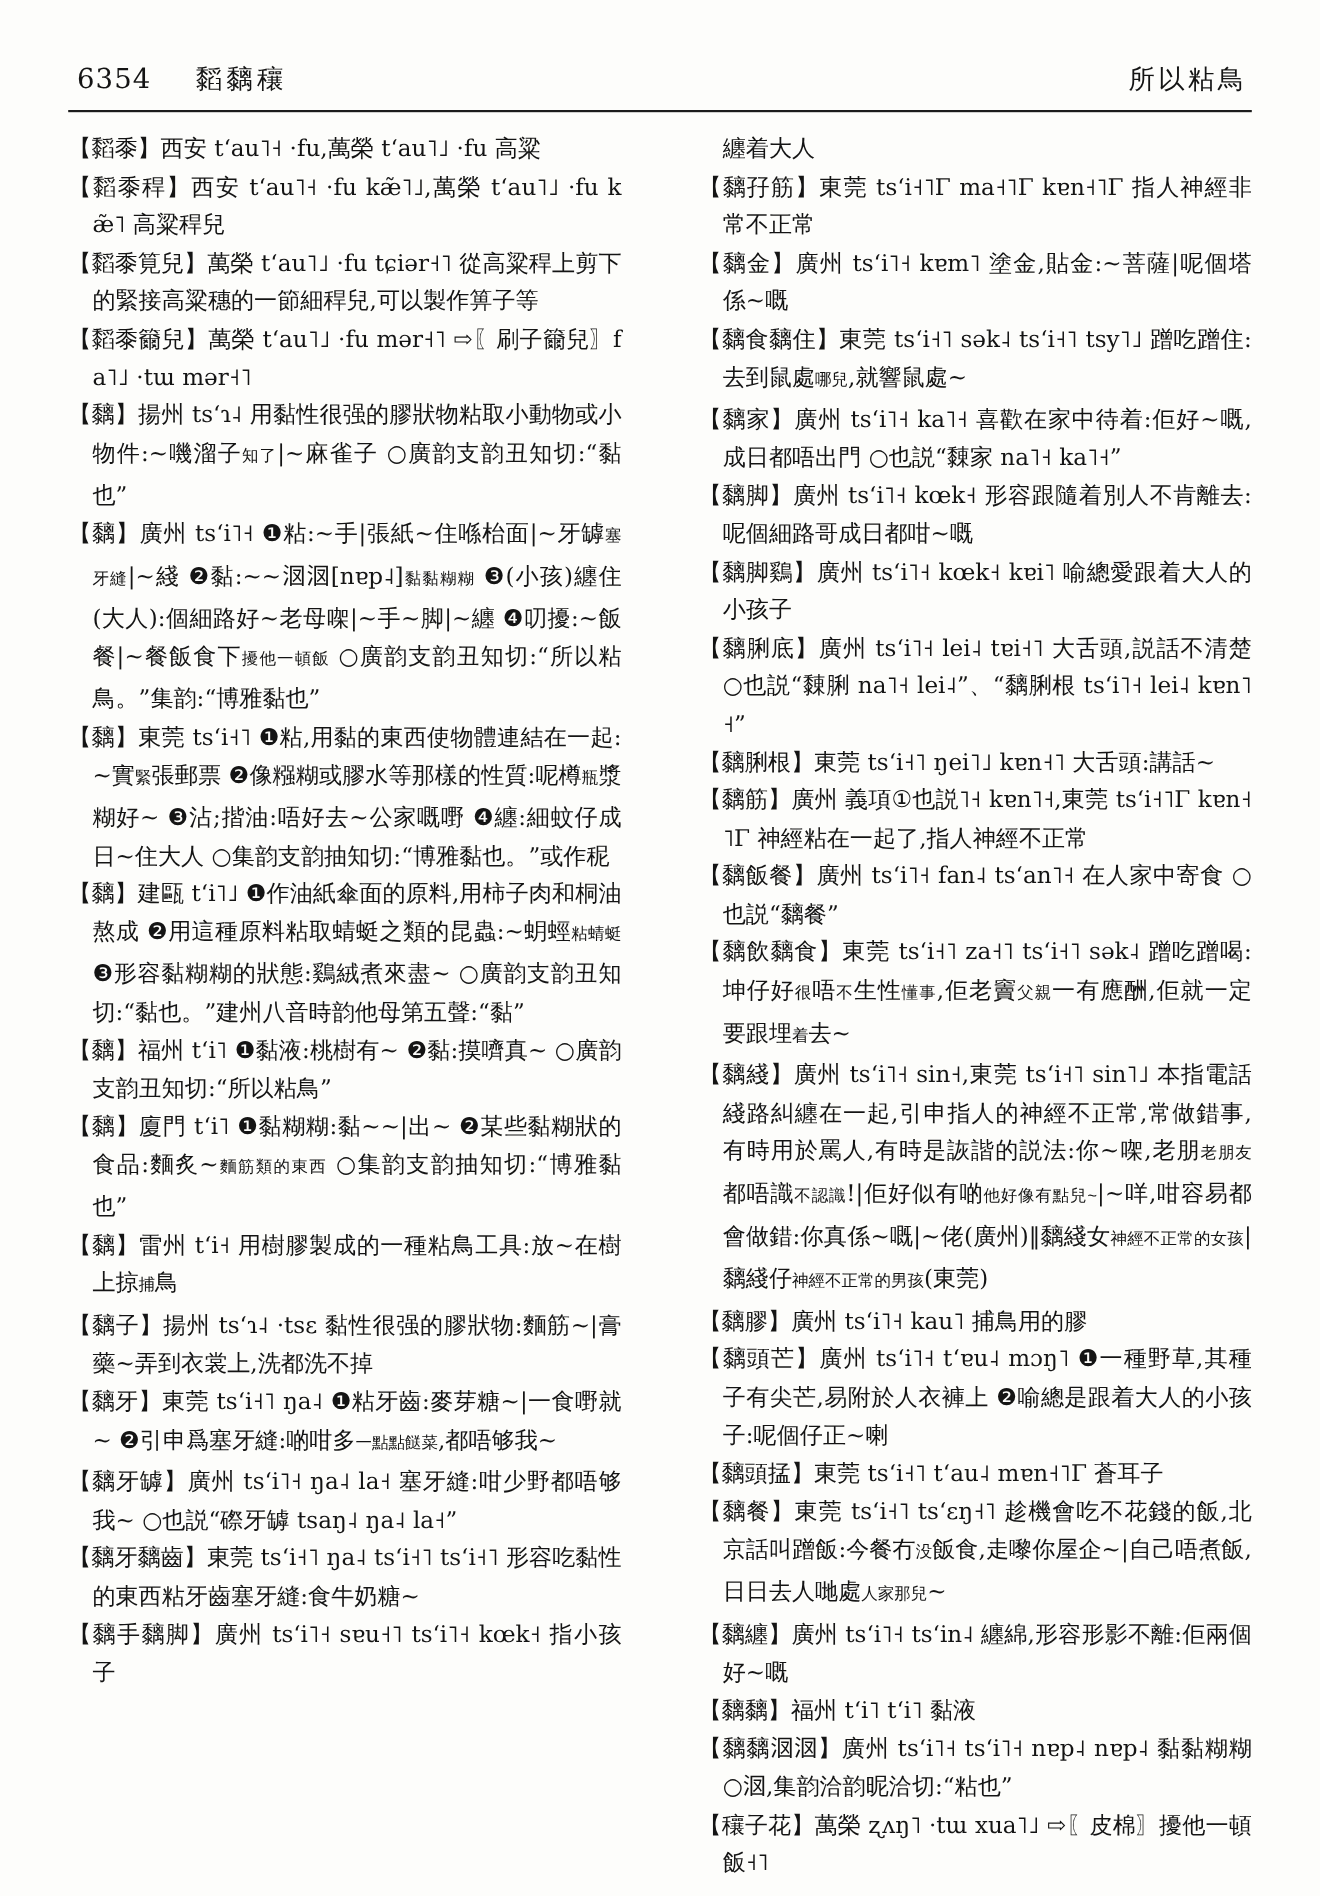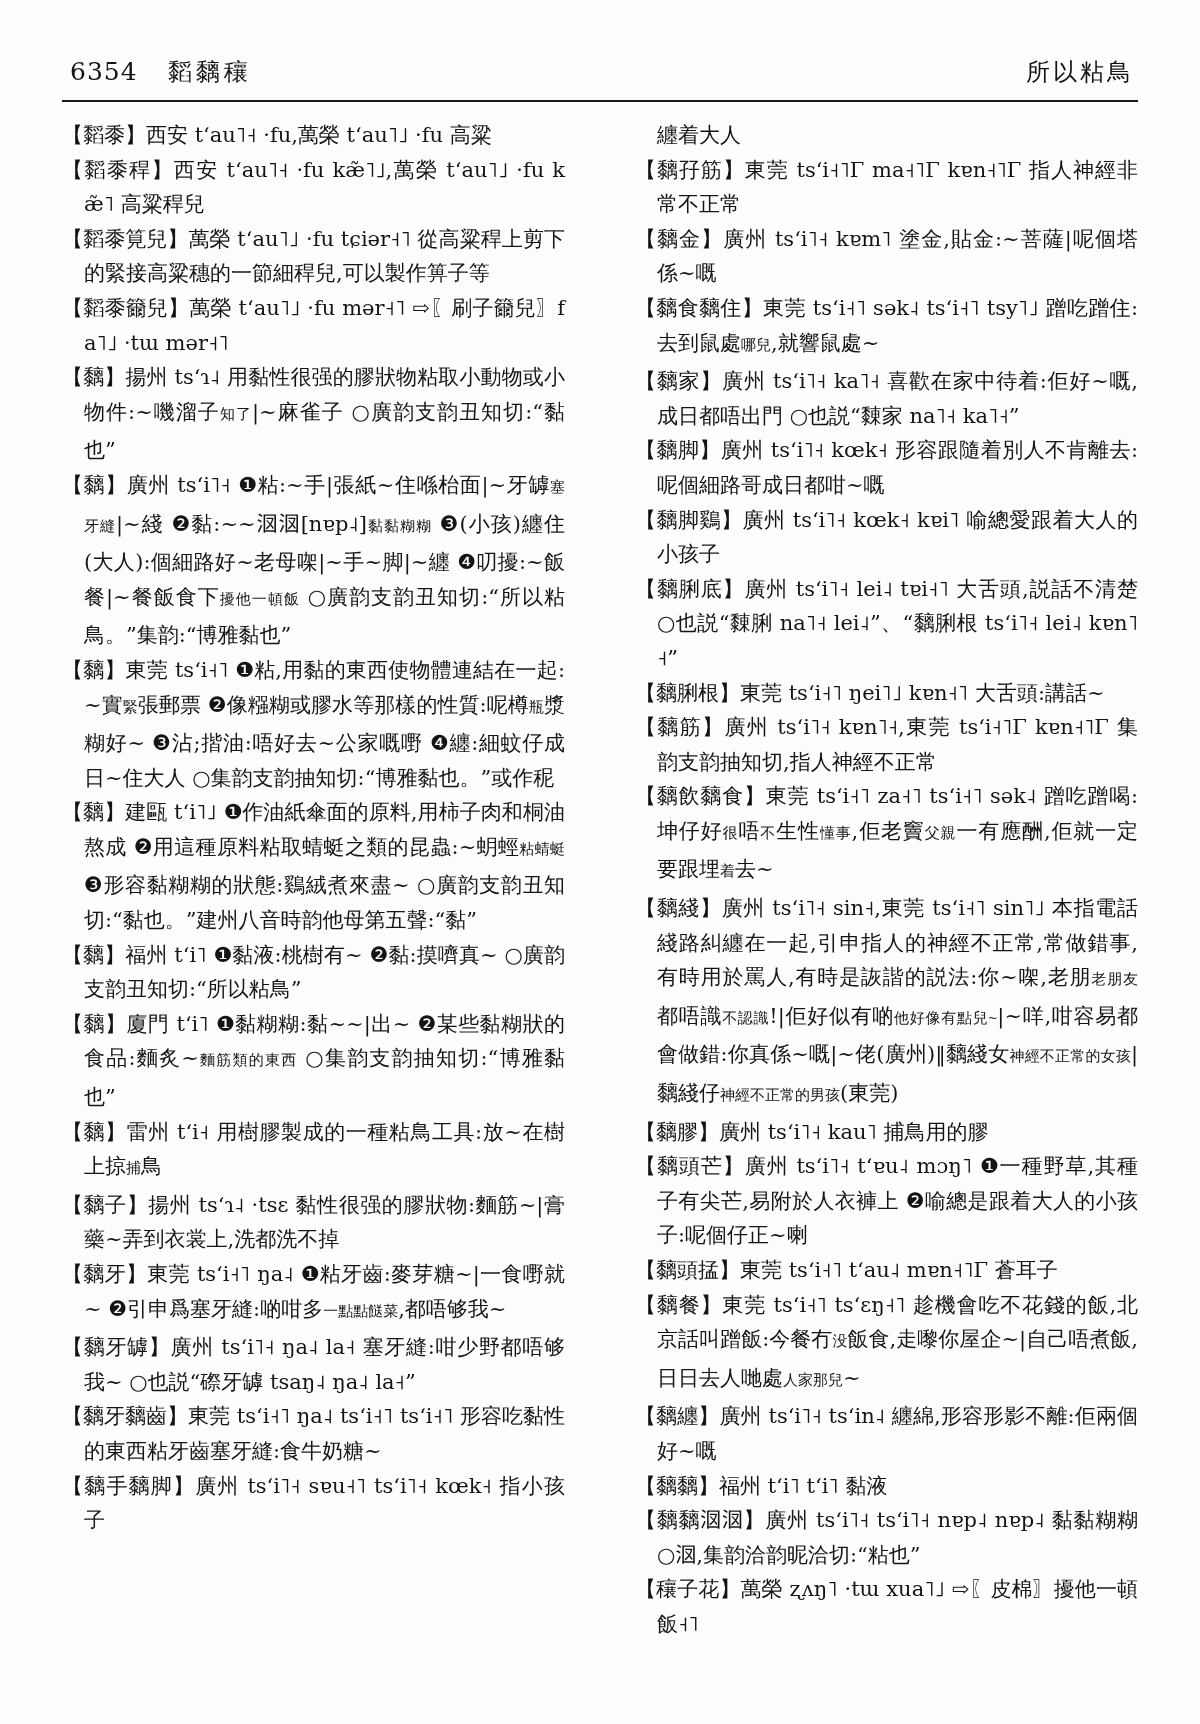--- a/index.html
+++ b/index.html
@@ -23,21 +23,21 @@
   }
   .page-header {
     display: flex;
     justify-content: space-between;
     align-items: baseline;
     font-size: 25px;
     padding: 0 4px 0 8px;
   }
   .page-header .left-group {
     display: flex;
-    gap: 30px;
+    gap: 40px;
     align-items: baseline;
   }
   .page-number { letter-spacing: 1px; }
   .guide-words { letter-spacing: 4px; font-size: 24px; }
   .stroke-section { letter-spacing: 3px; font-size: 24px; }
   .header-rule {
     border: 0;
     border-top: 2.5px solid #1c1c1c;
     margin: 12px 0 0 0;
   }
@@ -101,21 +101,22 @@
     <div class="column" id="col-right">
         <p class="entry continuation"><span>纏着大人</span></p>
         <p class="entry"><span>【黐孖筋】東莞 tsʻi˧˥Γ ma˧˥Γ kɐn˧˥Γ 指人神經非常不正常</span></p>
         <p class="entry"><span>【黐金】廣州 tsʻi˥˧ kɐm˥ 塗金,貼金:~菩薩|呢個塔係~嘅</span></p>
         <p class="entry"><span>【黐食黐住】東莞 tsʻi˧˥ sək˨ tsʻi˧˥ tsy˥˩ 蹭吃蹭住:去到鼠處</span><span class="gloss-small">哪兒</span><span>,就響鼠處~</span></p>
         <p class="entry"><span>【黐家】廣州 tsʻi˥˧ ka˥˧ 喜歡在家中待着:佢好~嘅,成日都唔出門 ○也説“䵔家 na˥˧ ka˥˧”</span></p>
         <p class="entry"><span>【黐脚】廣州 tsʻi˥˧ kœk˧ 形容跟隨着別人不肯離去:呢個細路哥成日都咁~嘅</span></p>
         <p class="entry"><span>【黐脚鷄】廣州 tsʻi˥˧ kœk˧ kɐi˥ 喻總愛跟着大人的小孩子</span></p>
         <p class="entry"><span>【黐脷底】廣州 tsʻi˥˧ lei˨ tɐi˧˥ 大舌頭,説話不清楚 ○也説“䵔脷 na˥˧ lei˨”、“黐脷根 tsʻi˥˧ lei˨ kɐn˥˧”</span></p>
         <p class="entry"><span>【黐脷根】東莞 tsʻi˧˥ ŋei˥˩ kɐn˧˥ 大舌頭:講話~</span></p>
-        <p class="entry"><span>【黐筋】廣州 tsʻi˥˧ kɐn˥˧,東莞 tsʻi˧˥Γ kɐn˧˥Γ 集韵支韵抽知切,指人神經不正常</span></p>
+        <p class="entry"><span>【黐筋】廣州 義項①也説˥˧ kɐn˥˧,東莞 tsʻi˧˥Γ kɐn˧˥Γ 神經粘在一起了,指人神經不正常</span></p>
+        <p class="entry"><span>【黐飯餐】廣州 tsʻi˥˧ fan˨ tsʻan˥˧ 在人家中寄食 ○也説“黐餐”</span></p>
         <p class="entry"><span>【黐飲黐食】東莞 tsʻi˧˥ za˧˥ tsʻi˧˥ sək˨ 蹭吃蹭喝:坤仔好</span><span class="gloss-small">很</span><span>唔</span><span class="gloss-small">不</span><span>生性</span><span class="gloss-small">懂事</span><span>,佢老竇</span><span class="gloss-small">父親</span><span>一有應酬,佢就一定要跟埋</span><span class="gloss-small">着</span><span>去~</span></p>
         <p class="entry"><span>【黐綫】廣州 tsʻi˥˧ sin˧,東莞 tsʻi˧˥ sin˥˩ 本指電話綫路糾纏在一起,引申指人的神經不正常,常做錯事,有時用於罵人,有時是詼諧的説法:你~㗎,老朋</span><span class="gloss-small">老朋友</span><span>都唔識</span><span class="gloss-small">不認識</span><span>!|佢好似有啲</span><span class="gloss-small">他好像有點兒~</span><span>|~咩,咁容易都會做錯:你真係~嘅|~佬(廣州)‖黐綫女</span><span class="gloss-small">神經不正常的女孩</span><span>|黐綫仔</span><span class="gloss-small">神經不正常的男孩</span><span>(東莞)</span></p>
         <p class="entry"><span>【黐膠】廣州 tsʻi˥˧ kau˥ 捕鳥用的膠</span></p>
         <p class="entry"><span>【黐頭芒】廣州 tsʻi˥˧ tʻɐu˨ mɔŋ˥ ❶一種野草,其種子有尖芒,易附於人衣褲上 ❷喻總是跟着大人的小孩子:呢個仔正~喇</span></p>
         <p class="entry"><span>【黐頭掹】東莞 tsʻi˧˥ tʻau˨ mɐn˧˥Γ 蒼耳子</span></p>
         <p class="entry"><span>【黐餐】東莞 tsʻi˧˥ tsʻɛŋ˧˥ 趁機會吃不花錢的飯,北京話叫蹭飯:今餐冇</span><span class="gloss-small">没</span><span>飯食,走嚟你屋企~|自己唔煮飯,日日去人哋處</span><span class="gloss-small">人家那兒</span><span>~</span></p>
         <p class="entry"><span>【黐纏】廣州 tsʻi˥˧ tsʻin˨ 纏綿,形容形影不離:佢兩個好~嘅</span></p>
         <p class="entry"><span>【黐黐】福州 tʻi˥ tʻi˥ 黏液</span></p>
         <p class="entry"><span>【黐黐𣲷𣲷】廣州 tsʻi˥˧ tsʻi˥˧ nɐp˨ nɐp˨ 黏黏糊糊 ○𣲷,集韵洽韵昵洽切:“粘也”</span></p>
         <p class="entry"><span>【穰子花】萬榮 ʐʌŋ˥ ·tɯ xua˥˩ ⇨〖皮棉〗擾他一頓飯˧˥</span></p>

